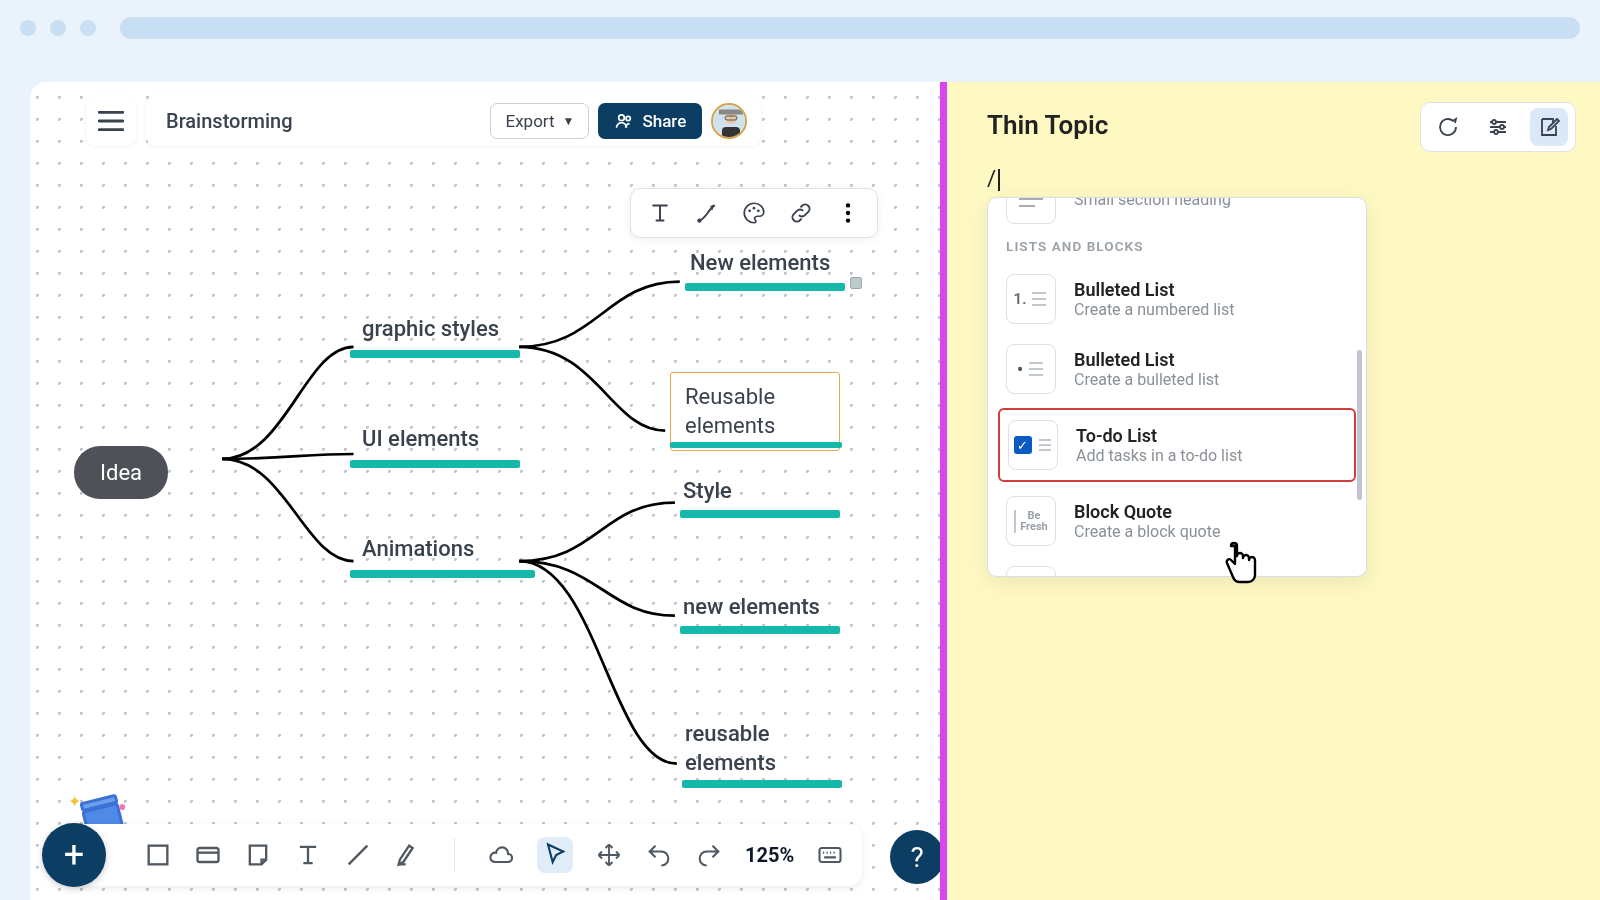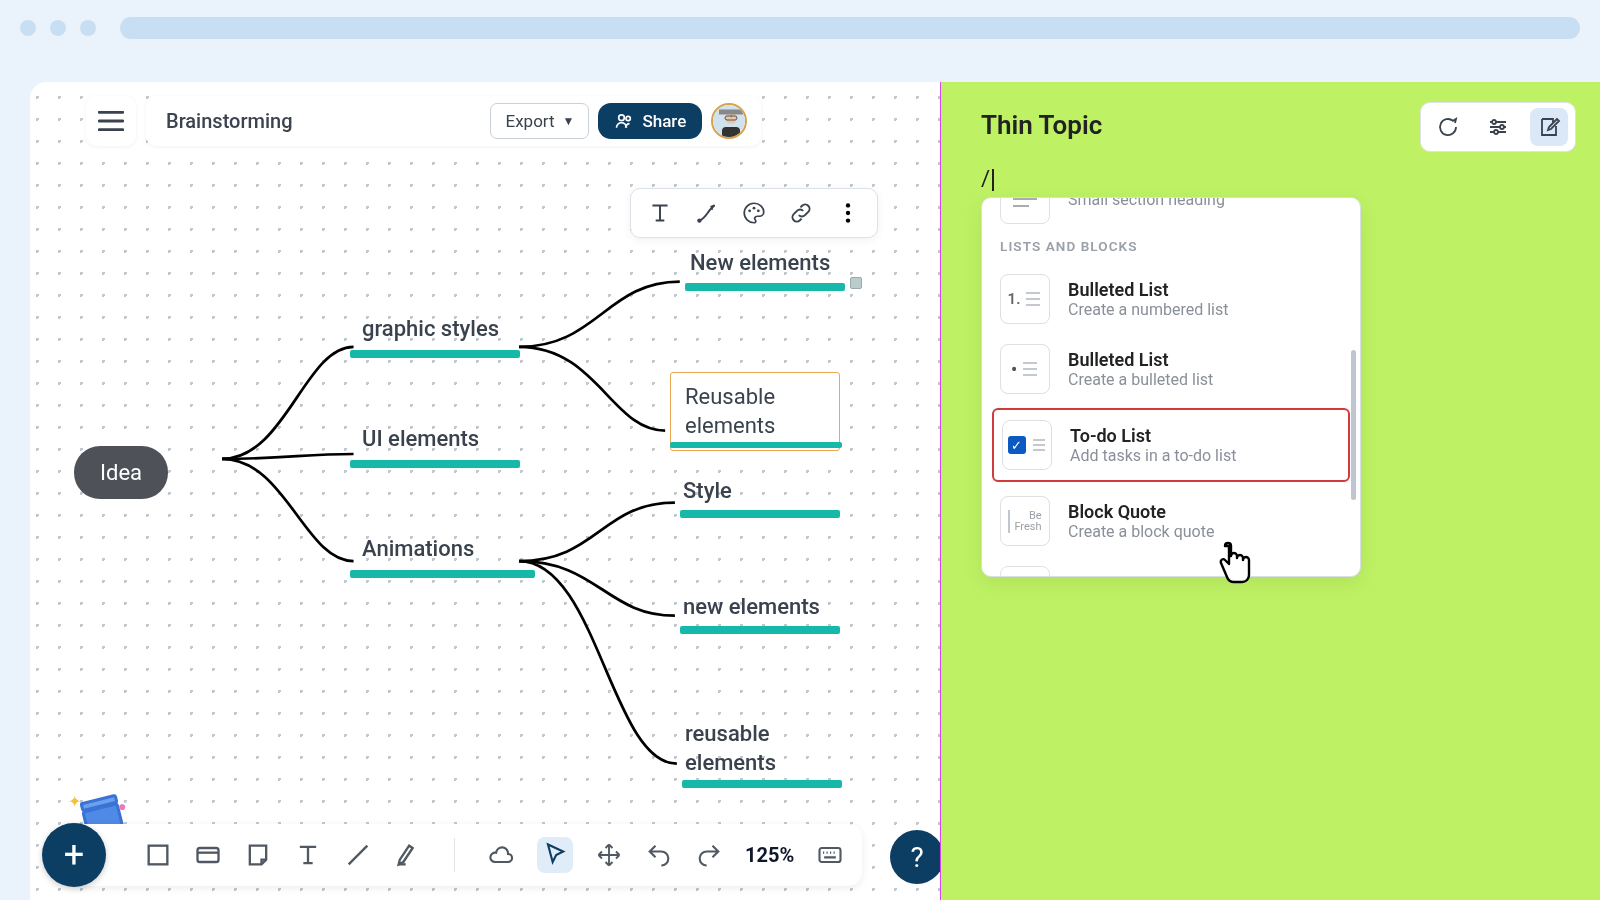--- a/index.html
+++ b/index.html
@@ -22,21 +22,21 @@
   }
 
   
   .topbar { position:absolute; left:56px; top:14px; display:flex; gap:10px; align-items:center;}
   .hamburger-box { width:50px; height:50px; background:#fff; border-radius:10px; box-shadow:0 1px 4px rgba(0,0,0,.06); display:flex; align-items:center; justify-content:center;}
   .hamburger-box svg { width:26px; height:22px;}
   .title-box { height:50px; background:#fff; border-radius:10px; box-shadow:0 1px 4px rgba(0,0,0,.06); display:flex; align-items:center; padding:0 14px 0 20px; gap:9px;}
   .doc-title { font-size:20px; color:#3b4350; font-weight:500;}
   .export-btn { border:1px solid #c9d0d8; border-radius:7px; padding:7px 14px; font-size:17px; color:#3a424e; display:flex; align-items:center; gap:8px; cursor:pointer; background:#fff;}
   .export-btn .caret { font-size:12px;}
-  .share-btn { background:#0c3d63; color:#fff; border-radius:13px; padding:8px 16px; font-size:17px; font-weight:500; display:flex; align-items:center; gap:8px; cursor:pointer;}
+  .share-btn { background:#0c3d63; color:#fff; border-radius:7px; padding:8px 16px; font-size:17px; font-weight:500; display:flex; align-items:center; gap:8px; cursor:pointer;}
   .avatar { width:36px; height:36px; border-radius:50%; border:2px solid #d8a24a; overflow:hidden;}
   .avatar svg{display:block;}
 
   
   .float-toolbar { position:absolute; left:600px; top:106px; width:248px; height:50px; background:#fff; border:1px solid #dde2e8; border-radius:10px; box-shadow:0 2px 8px rgba(0,0,0,.06); display:flex; align-items:center; justify-content:space-around; padding:0 6px;}
   .tb-ic { width:34px; height:34px; display:flex; align-items:center; justify-content:center; color:#3a424e; cursor:pointer;}
   .tb-ic svg{width:26px;height:26px;}
 
   
   .mindmap-svg { position:absolute; left:0; top:0; width:910px; height:100%; }
@@ -55,21 +55,21 @@
   .bb-sep { width:1px; height:34px; background:#e1e5ea; margin:0 10px;}
   .zoom-txt{ font-size:20px; font-weight:700; color:#0f172a;}
   .help-fab { position:absolute; left:860px; bottom:16px; width:54px; height:54px; border-radius:50%; background:#0c3d63; color:#fff; display:flex; align-items:center; justify-content:center; font-size:28px; cursor:pointer;}
 
   
   .confetti { position:absolute; left:40px; bottom:58px; width:60px; height:44px; }
   .confetti .box{ position:absolute; transform:rotate(-14deg); width:38px; height:28px; border:3px solid #3a72d6; border-radius:4px; top:8px; left:14px; background:#4f8ae6;}
   .confetti .flap{position:absolute; transform:rotate(-14deg); width:38px; height:10px; background:#6ca0ee; border:3px solid #3a72d6; border-radius:3px; top:0px; left:10px;}
 
   
-  .right-panel { position:absolute; left:910px; top:0; right:0; bottom:0; background:#bef264; border-left:1px solid #d946ef; padding:28px 30px 0 40px;}
+  .right-panel { position:absolute; left:910px; top:0; right:0; bottom:0; background:#fef9c3; border-left:7px solid #d946ef; padding:28px 30px 0 40px;}
   .panel-title { font-size:26px; font-weight:600; color:#222; margin-bottom:22px;}
   .tabs { display:flex; gap:34px; border-bottom:1px solid #e1e5ea; font-size:21px; color:#444;}
   .tab { padding-bottom:12px; cursor:pointer;}
   .tab.active { color:#0c3d63; border-bottom:3px solid #0c3d63; font-weight:600;}
 
   .slash-line { margin-top:26px; font-size:22px; color:#222;}
   .slash-line .caret-bar { display:inline-block; width:2px; height:22px; background:#222; vertical-align:middle; margin-left:2px;}
 
   .popup { position:relative; margin-top:6px; width:380px; border:1px solid #d9dee4; border-radius:10px; box-shadow:0 6px 20px rgba(0,0,0,.08); background:#fff; overflow:hidden; height:380px;}
   .popup-inner { padding-bottom:10px; overflow:hidden;}
@@ -384,21 +384,21 @@
                 <path d="M2 4h12M2 9h12M2 14h12" stroke="#c4c9cf" stroke-width="2"></path>
               </svg>
           </div>
           <div class="pop-texts">
             <div class="pop-title">To-do List</div>
             <div class="pop-desc">Add tasks in a to-do list</div>
           </div>
         </div>
 
         <div class="pop-item">
-          <div class="pop-icon" style="font-size:11px; line-height:1.05; color:#9aa0a8; text-align:right; padding:8px 4px;">
+          <div class="pop-icon" style="font-size:11px; line-height:1.05; color:#9aa0a8; text-align:center; padding:8px 4px;font-weight:bold;">
             <span style="border-left:2px solid #bfc6cf; padding-left:4px;">Be<br>Fresh</span>
           </div>
           <div class="pop-texts">
             <div class="pop-title">Block Quote</div>
             <div class="pop-desc">Create a block quote</div>
           </div>
         </div>
 
         <div class="pop-item" style="opacity:.9;">
           <div class="pop-icon">

